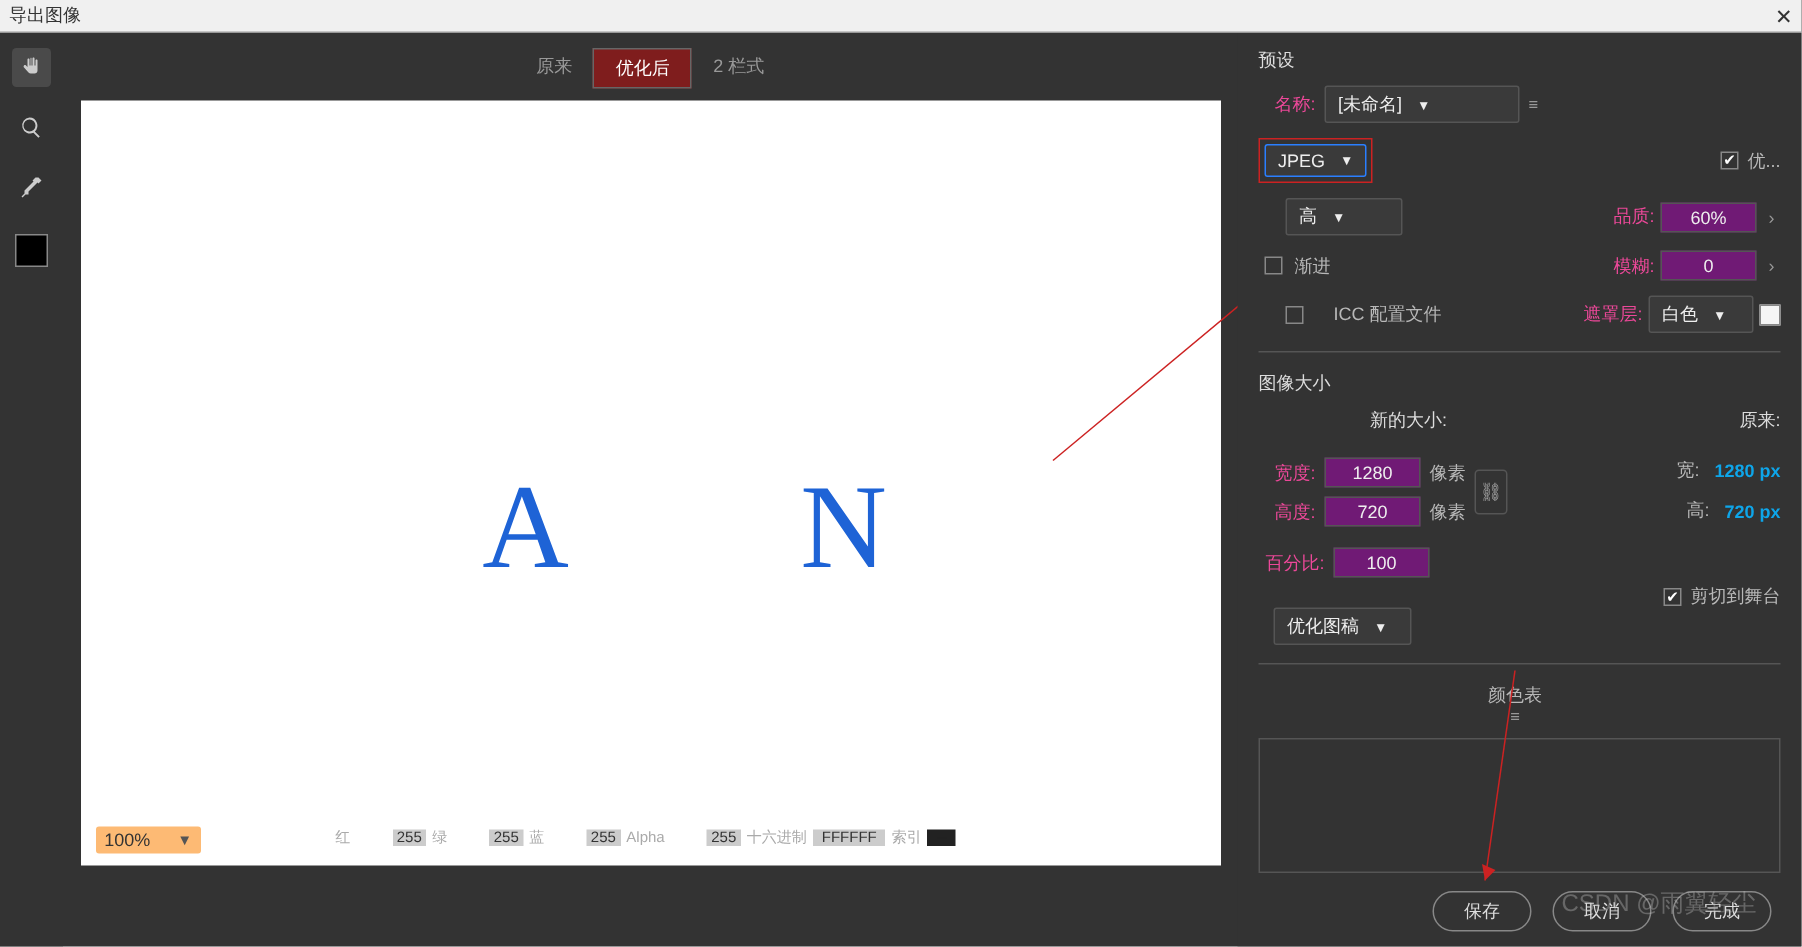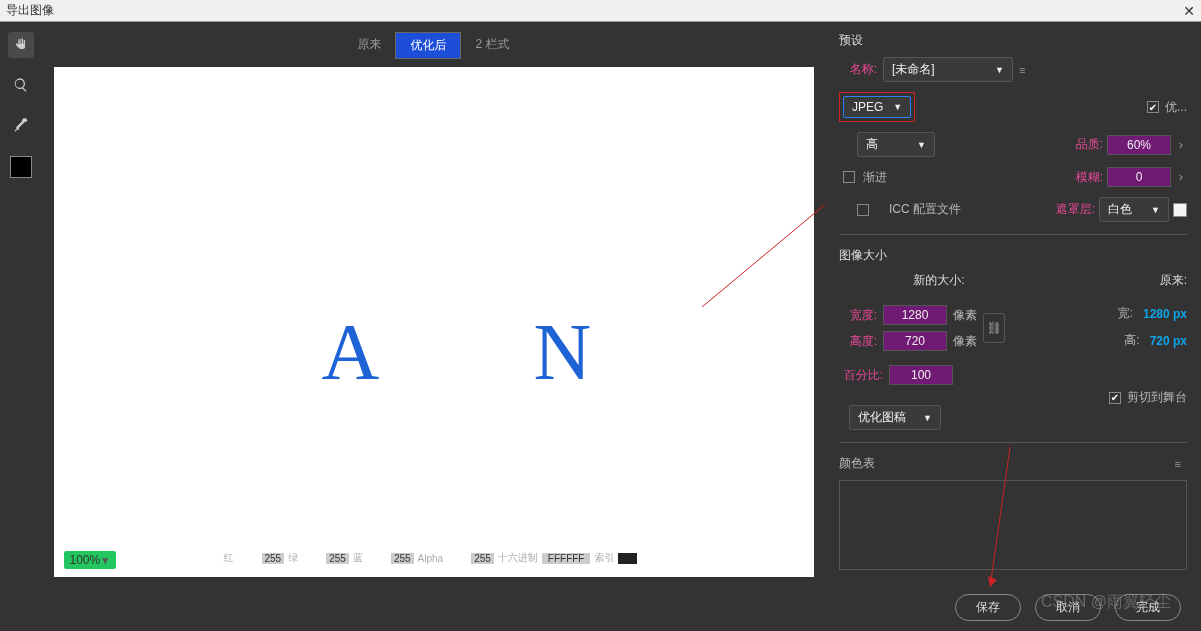--- a/index.html
+++ b/index.html
@@ -8,53 +8,53 @@
 .close-x { cursor:pointer; font-size:14px; }
 .main { display:flex; height:calc(100% - 22px); }
 .toolbar { width:42px; background:#333; padding-top:10px; display:flex; flex-direction:column; align-items:center; gap:14px; }
 .tool-btn { width:26px; height:26px; display:flex; align-items:center; justify-content:center; cursor:pointer; border-radius:3px; }
 .tool-btn.active { background:#4a4a4a; }
 .tool-btn svg { width:16px; height:16px; fill:#ccc; }
 .swatch { width:22px; height:22px; background:#000; border:1px solid #888; margin-top:4px; cursor:pointer; }
 .center { flex:1; display:flex; flex-direction:column; position:relative; }
 .tabs { display:flex; justify-content:center; gap:0; padding:10px 0 4px; }
 .tab { padding:4px 14px; cursor:pointer; color:#999; }
-.tab.active { background:#1d4ed8; color:#fff; border:1px solid #666; }
+.tab.active { background:#7f1d1d; color:#fff; border:1px solid #666; }
 .canvas-wrap { flex:1; display:flex; justify-content:center; align-items:flex-start; padding:4px 0; }
 .canvas { background:#fff; width:760px; height:510px; position:relative; }
 .letter { position:absolute; font-family:"Times New Roman",serif; font-size:80px; color:#1e63d6; font-weight:400; }
 .letterA { left:268px; top:240px; }
 .letterN { left:480px; top:240px; }
 .info-row { position:absolute; bottom:12px; left:170px; display:flex; align-items:center; gap:4px; color:#aaa; font-size:10px; }
 .info-row .chip { background:#ccc; color:#333; padding:0 3px;margin-left:24px; }
 .info-row .chip2 { background:#ccc; color:#333; padding:0 6px; }
 .info-row .dark { background:#222; color:#222; padding:0 6px; }
-.zoom-box { position:absolute; bottom:8px; left:10px; display:flex; align-items:center; background:#22c55e; color:#333; padding:2px 6px; border-radius:2px; gap:0; }
+.zoom-box { position:absolute; bottom:8px; left:10px; display:flex; align-items:center; background:#fdba74; color:#333; padding:2px 6px; border-radius:2px; gap:18px; }
 .zoom-box .chev { font-size:10px; color:#555; }
 .right { width:376px; background:#333; padding:10px 14px 10px 14px; position:relative; }
 .section-title { color:#ddd; margin-bottom:8px; }
 .row { display:flex; align-items:center; gap:6px; margin-bottom:10px; }
 .lbl { color:#ec4899; min-width:38px; text-align:right; }
-.select { background:#3a3a3a; border:1px solid #555; color:#eee; padding:3px 8px; display:flex; align-items:center; justify-content:space-between; cursor:pointer; border-radius:2px; }
+.select { background:#3a3a3a; border:1px solid #555; color:#eee; padding:3px 8px; display:flex; align-items:center; cursor:pointer; border-radius:2px; }
 .select .chev { font-size:9px; margin-left:10px; }
 .select.blue { border:1px solid #2a7fff; }
 .redbox { border:1px solid #cc2222; padding:3px; display:inline-block; }
 .num-input { background:#701a75; border:1px solid #555; color:#eee; width:64px; text-align:center; padding:2px 4px; }
 .step { color:#999; padding:0 4px; cursor:pointer; }
 .cb { width:12px; height:12px; border:1px solid #888; display:inline-flex; align-items:center; justify-content:center; background:#333; cursor:pointer; }
 .cb.checked::after { content:"✔"; font-size:10px; color:#fff; }
 .cb-white { width:14px; height:14px; background:#f5f5f5; border:1px solid #888; cursor:pointer; }
 .panel-split { height:1px; background:#555; margin:12px 0; }
 .colgroup { display:flex; justify-content:space-between; }
 .col { display:flex; flex-direction:column; gap:10px; }
 .subhead { text-align:center; color:#ddd; margin-bottom:6px; }
 .readval { color:#0ea5e9;font-weight:bold; }
 .link-icon { width:22px; height:30px; border:1px solid #555; border-radius:3px; display:flex; align-items:center; justify-content:center; cursor:pointer; color:#aaa; font-size:12px; }
 .color-table { border:1px solid #555; height:90px; margin-top:8px; }
-.color-head { display:flex; justify-content:space-between; align-items:center; padding-right:6px;}
+.color-head { display:flex; justify-content:space-between; align-items:center; padding-right:6px;flex-direction:column;}
 .footer-btns { position:absolute; bottom:10px; right:20px; display:flex; gap:14px; }
 .pill-btn { border:1px solid #888; border-radius:14px; padding:4px 20px; color:#ddd; cursor:pointer; background:transparent; }
 .watermark { position:absolute; right:30px; bottom:18px; color:rgba(200,200,200,0.35); font-size:16px; pointer-events:none; }
 .menu-icon { cursor:pointer; font-size:11px; color:#999; }
 .arrow-svg { position:absolute; pointer-events:none; }
 </style>
 </head>
 <body>
 
 <div class="title-bar">

